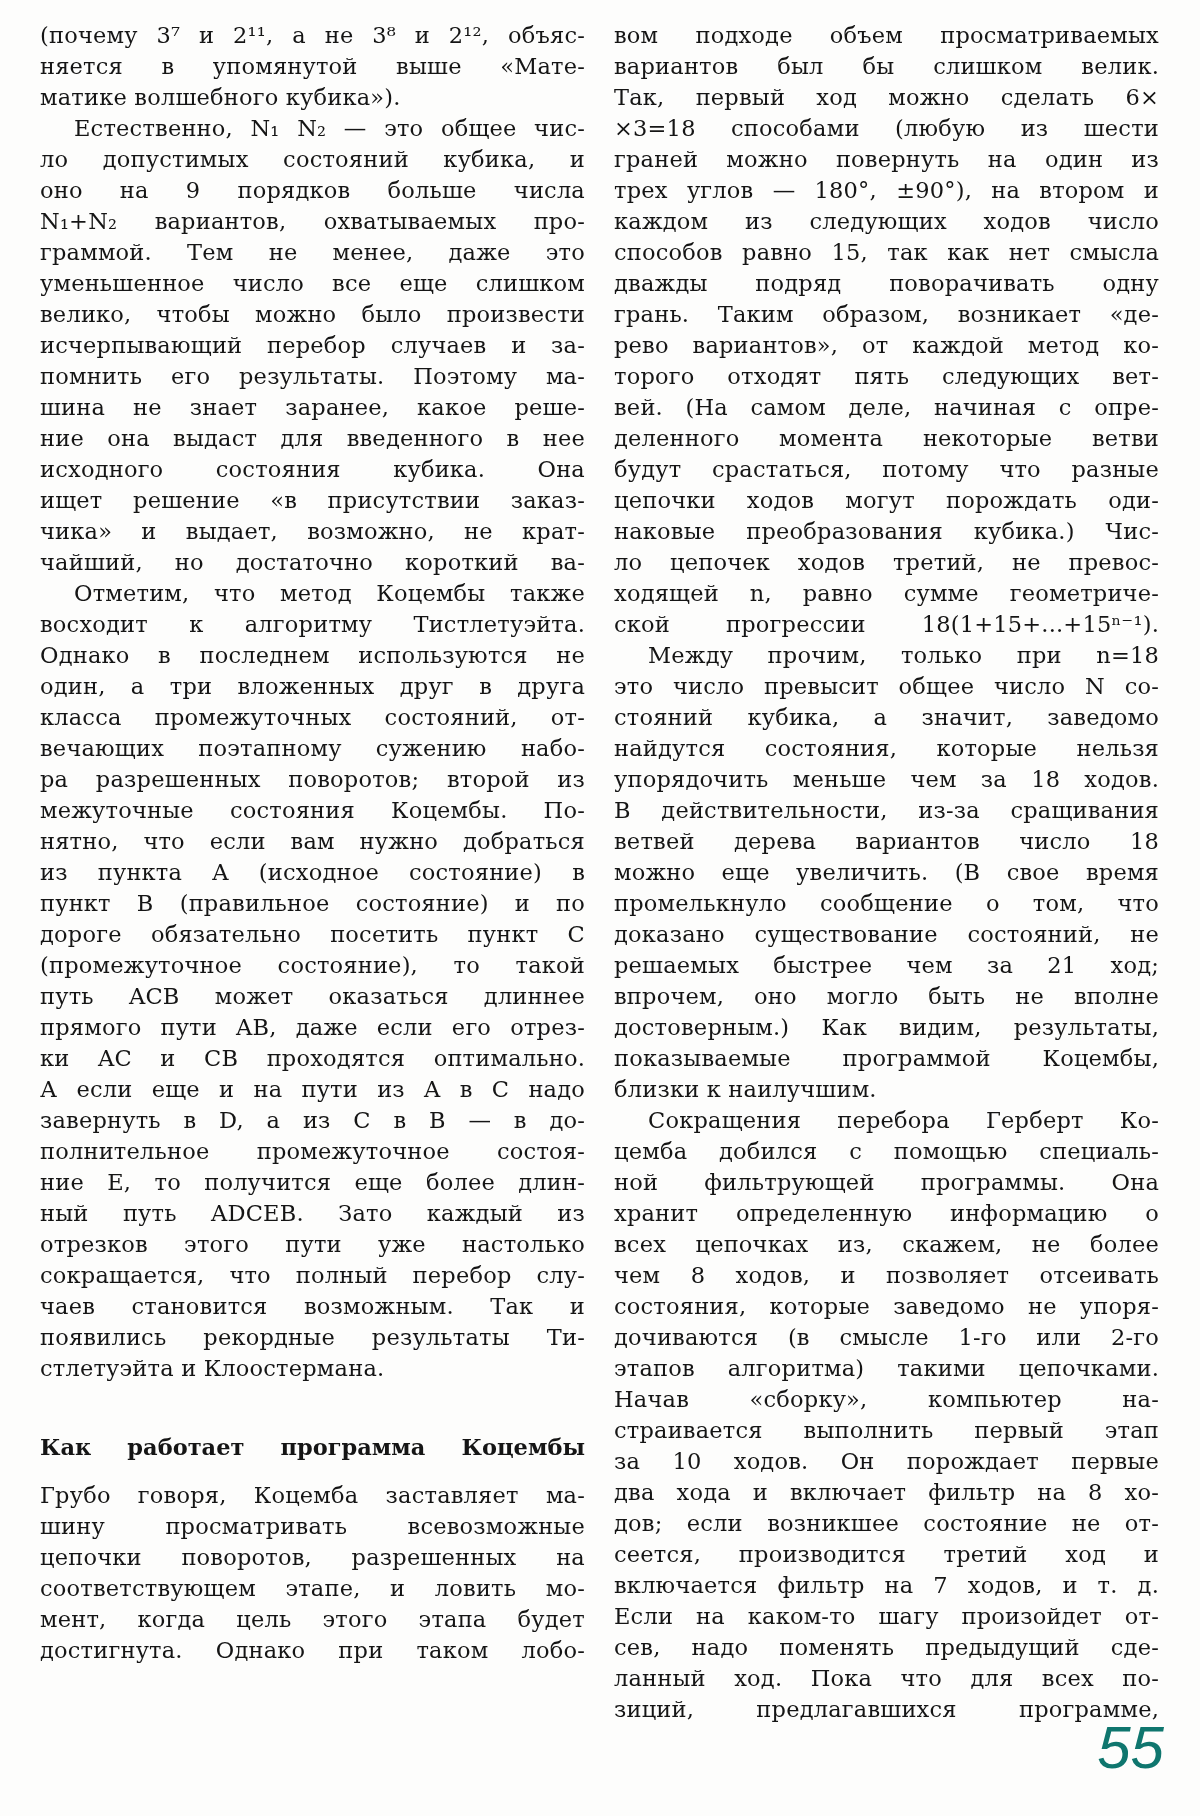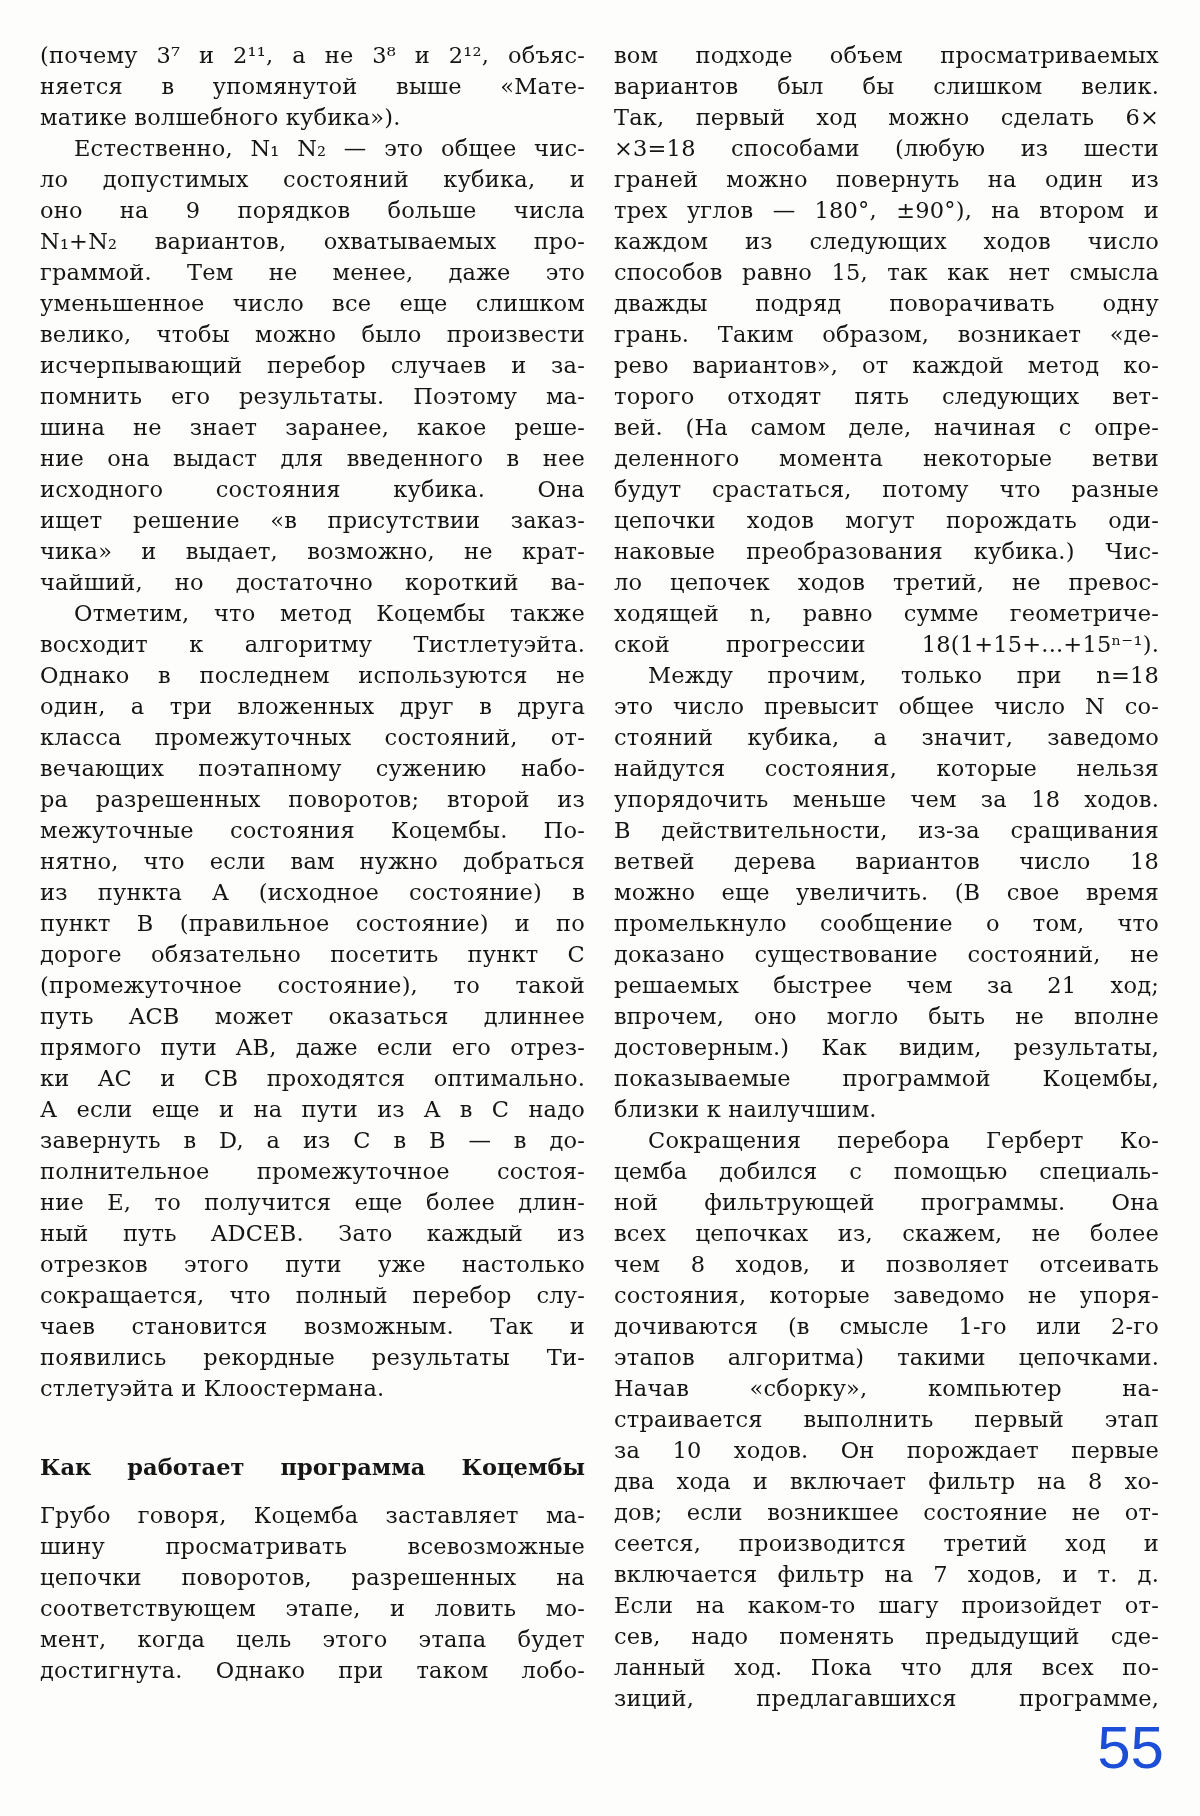--- a/index.html
+++ b/index.html
@@ -7,21 +7,21 @@
       width: 1200px;
       height: 1816px;
       background: #fdfdfc;
       color: #151515;
       position: relative;
       overflow: hidden;
       font-family: "DejaVu Serif", "Liberation Serif", serif;
     }
     .column {
       position: absolute;
-      top: 40px;
+      top: 20px;
       width: 545px;
     }
     #col-left { left: 40px; }
     #col-right { left: 614px; }
     .line {
       display: block;
       height: 31px;
       line-height: 31px;
       font-size: 22.5px;
       white-space: nowrap;
@@ -43,21 +43,22 @@
       text-align: justify;
       text-align-last: justify;
     }
     .page-number {
       position: absolute;
       right: 36px;
       top: 1718px;
       font-family: "Liberation Sans", "DejaVu Sans", sans-serif;
       font-size: 60px;
       line-height: 60px;
-      color: #1d4ed8;
+      color: #0f766e;
+      font-style: italic;
     }
   </style>
 </head>
 <body>
 
 <div id="col-left" class="column">
   <div id="left-lines">
       <span class="line">(почему 3⁷ и 2¹¹, а не 3⁸ и 2¹², объяс-</span>
       <span class="line">няется в упомянутой выше «Мате-</span>
       <span class="line last">матике волшебного кубика»).</span>
@@ -148,20 +149,21 @@
       <span class="line">промелькнуло сообщение о том, что</span>
       <span class="line">доказано существование состояний, не</span>
       <span class="line">решаемых быстрее чем за 21 ход;</span>
       <span class="line">впрочем, оно могло быть не вполне</span>
       <span class="line">достоверным.) Как видим, результаты,</span>
       <span class="line">показываемые программой Коцембы,</span>
       <span class="line last">близки к наилучшим.</span>
       <span class="line indent">Сокращения перебора Герберт Ко-</span>
       <span class="line">цемба добился с помощью специаль-</span>
       <span class="line">ной фильтрующей программы. Она</span>
+      <span class="line">хранит определенную информацию о</span>
       <span class="line">всех цепочках из, скажем, не более</span>
       <span class="line">чем 8 ходов, и позволяет отсеивать</span>
       <span class="line">состояния, которые заведомо не упоря-</span>
       <span class="line">дочиваются (в смысле 1-го или 2-го</span>
       <span class="line">этапов алгоритма) такими цепочками.</span>
       <span class="line">Начав «сборку», компьютер на-</span>
       <span class="line">страивается выполнить первый этап</span>
       <span class="line">за 10 ходов. Он порождает первые</span>
       <span class="line">два хода и включает фильтр на 8 хо-</span>
       <span class="line">дов; если возникшее состояние не от-</span>

